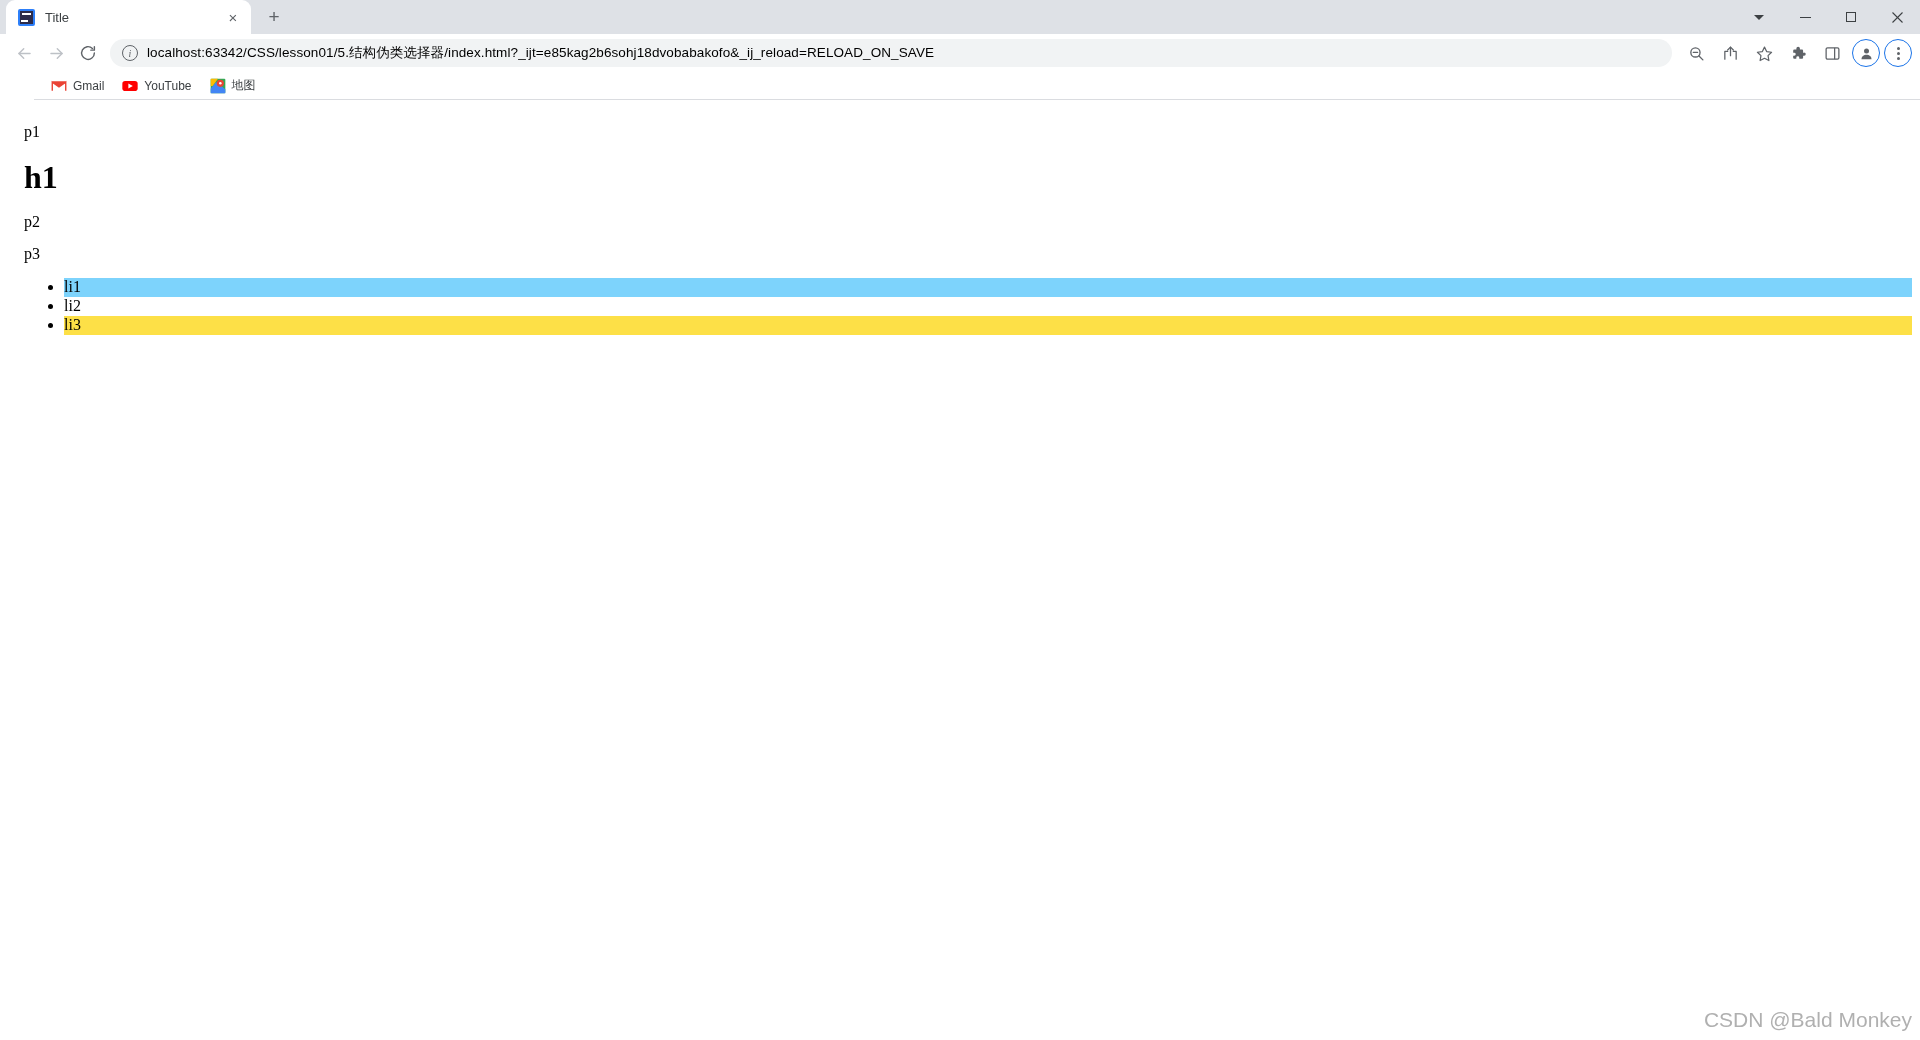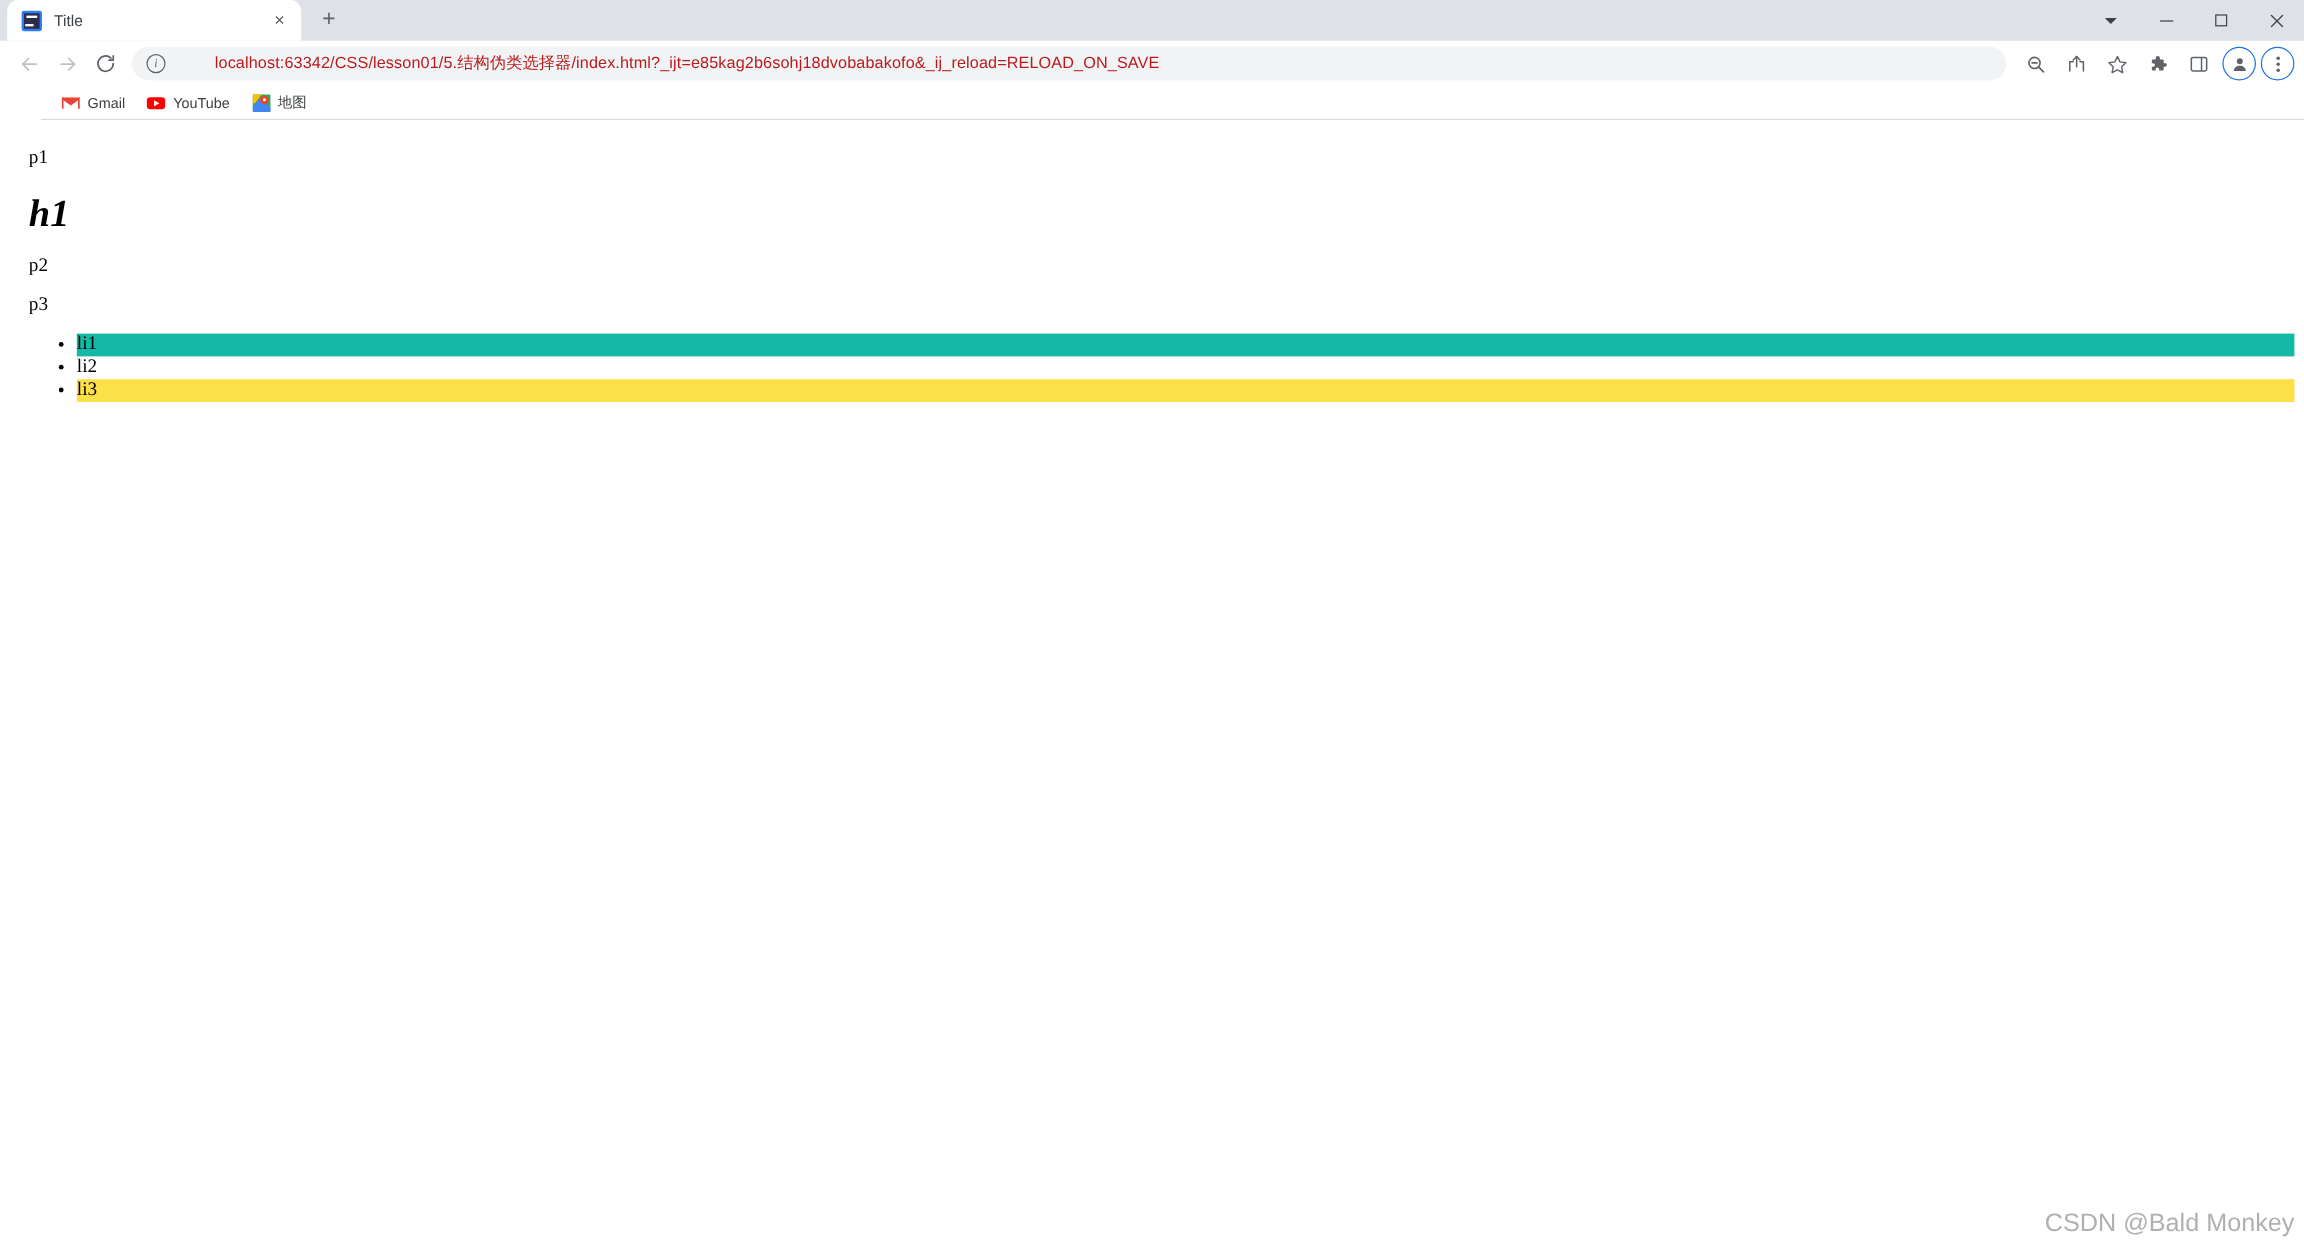--- a/index.html
+++ b/index.html
@@ -171,26 +171,25 @@
     color: #5f6368;
     font-size: 10px;
     font-style: italic;
     font-family: "Liberation Serif", serif;
     display: flex;
     align-items: center;
     justify-content: center;
   }
   .url-text {
     font-size: 13.5px;
-    color: #b91c1c;
+    color: #000000;
     white-space: nowrap;
     overflow: hidden;
     text-overflow: ellipsis;
     letter-spacing: 0.1px;
-    margin-left: 32px;
   }
   .toolbar-icons {
     display: flex;
     align-items: center;
     gap: 2px;
     flex-shrink: 0;
   }
   .avatar-btn {
     width: 28px;
     height: 28px;
@@ -263,21 +262,20 @@
     margin: 16px 0;
     font-family: "Liberation Serif", serif;
   }
   h1.h-line {
     font-size: 32px;
     font-weight: bold;
     color: #000000;
     margin: 21px 0;
     line-height: 1;
     font-family: "Liberation Serif", serif;
-    font-style: italic;
   }
   ul.list {
     margin: 16px 0;
     padding-left: 40px;
     list-style: disc;
   }
   ul.list li {
     font-size: 16px;
     color: #000000;
     line-height: 1.18;
@@ -449,21 +447,21 @@
 
       <p class="p-line">p1</p>
 
       <h1 class="h-line">h1</h1>
 
       <p class="p-line">p2</p>
 
       <p class="p-line">p3</p>
 
       <ul class="list">
-        <li style="background-color: #14b8a6;">li1</li>
+        <li style="background-color: #7dd3fc;">li1</li>
         <li style="background-color: transparent;">li2</li>
         <li style="background-color: #fde047;">li3</li>
       </ul>
     </div>
 
     <div class="watermark">CSDN @Bald Monkey</div>
   </div>
 
 </div>
 

